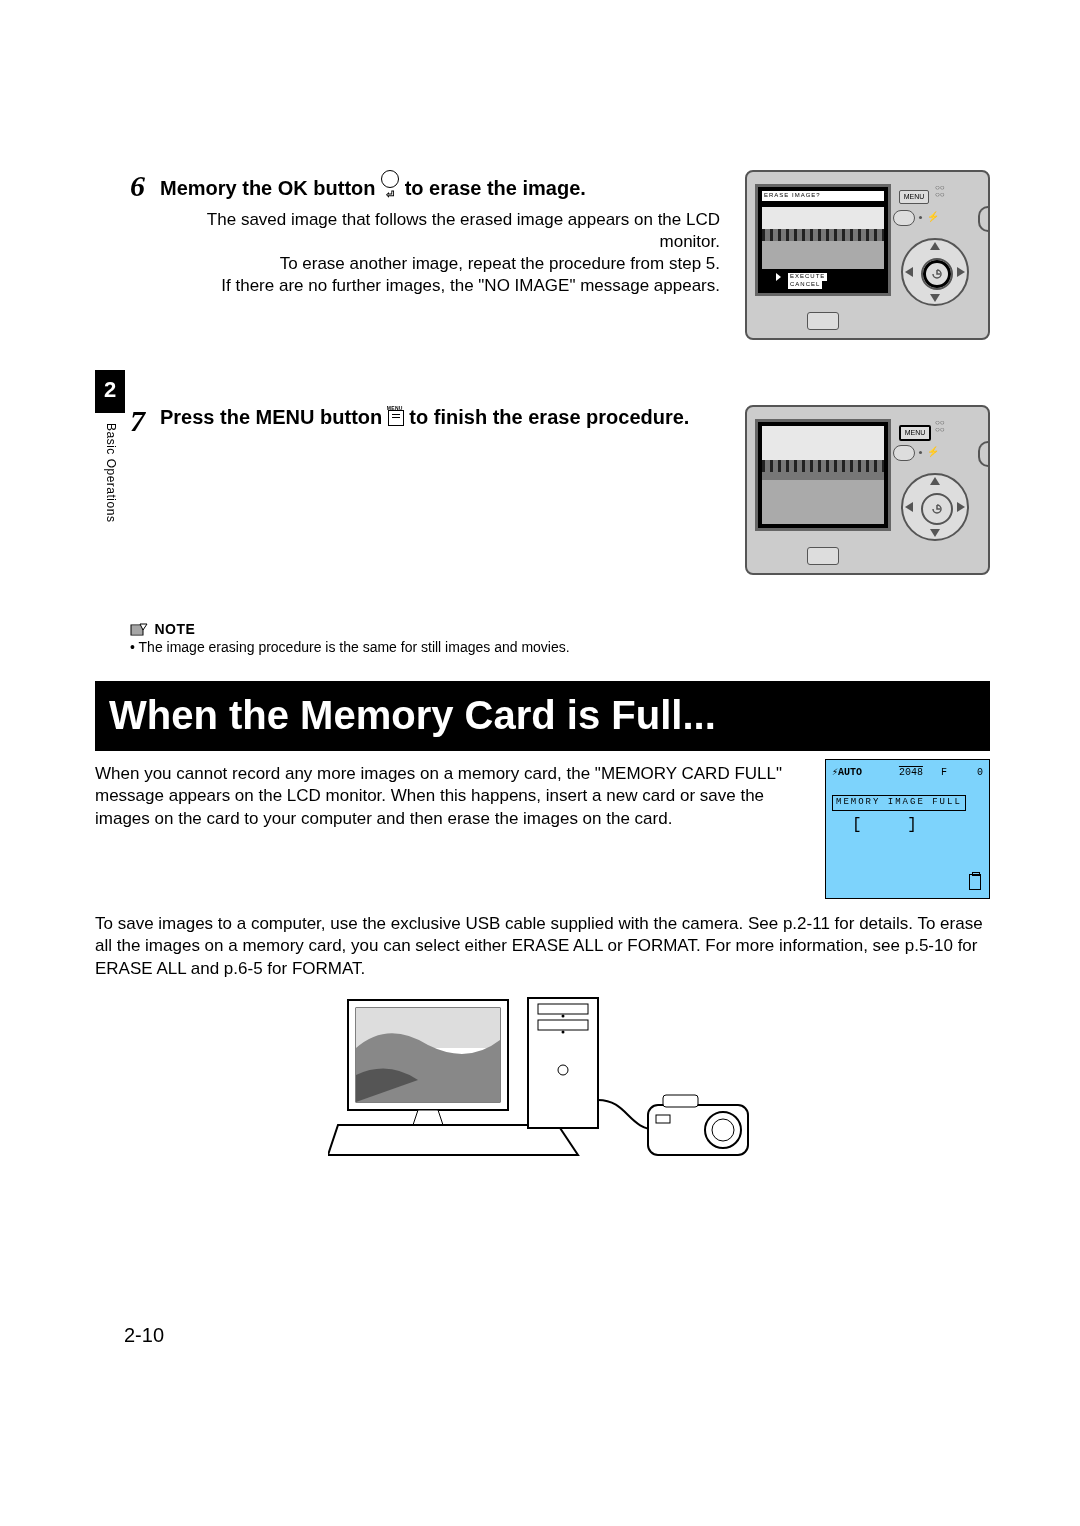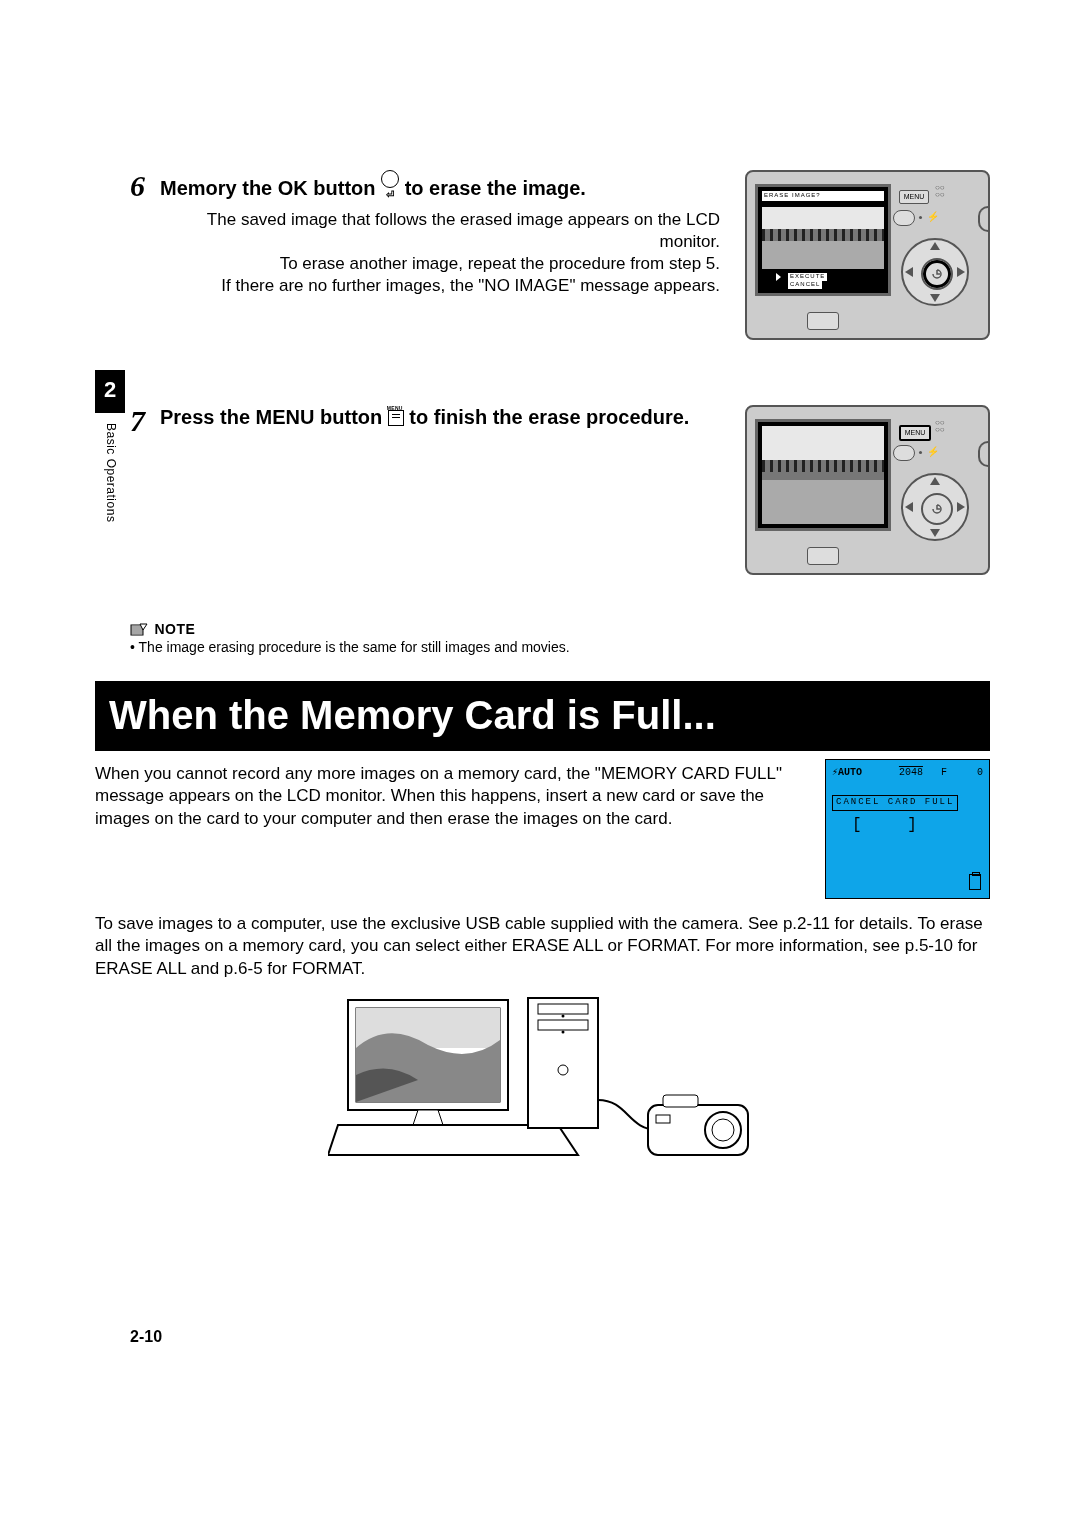--- a/index.html
+++ b/index.html
@@ -199,21 +199,21 @@
     font-size:17px;
     margin: 0 0 10px 0;
   }
   .mem-block{
     position:relative;
     min-height:150px;
   }
   .mem-lcd{
     position:absolute; right:0; top:-4px;
     width:165px; height:140px;
-    border:1.5px solid #000; background:#0ea5e9;
+    border:1.5px solid #000; background:#7dd3fc;
     box-sizing:border-box; padding:6px;
     font-family: "Courier New", monospace;
     font-size:10px;
   }
   .mem-lcd .row1{display:flex; justify-content:space-between; align-items:center;}
   .mem-lcd .flash{font-weight:bold;}
   .mem-lcd .msg{
     margin-top:16px;
     border:1px solid #000;
     padding:1px 3px;
@@ -232,24 +232,24 @@
 
   .computer-fig{
     width:430px; height:170px;
     margin:10px auto 0 auto;
     position:relative;
   }
   .computer-fig svg{width:100%; height:100%;}
 
   .page-num{
     position:absolute;
-    left:130px;
+    left:124px;
     bottom:178px;
-    font-weight:bold;
-    font-size:16px;
+    font-weight:normal;
+    font-size:20px;
   }
 </style>
 </head>
 <body>
 
 <div class="page">
 
   <div class="side-tab">
     <span class="num">2</span>
     <span class="vtext">Basic Operations</span>
@@ -381,21 +381,21 @@
 
     <div class="mem-lcd">
       <div class="row1">
         <span class="flash">⚡<span>AUTO</span></span>
         <span>
           <span style="text-decoration:overline">2048</span>
           &nbsp;&nbsp;<span>F</span>
           &nbsp;&nbsp;&nbsp;&nbsp;<span>0</span>
         </span>
       </div>
-      <div class="msg">CANCEL CARD FULL</div>
+      <div class="msg">MEMORY IMAGE FULL</div>
       <div class="brackets">[  ]</div>
       <div class="batt"></div>
     </div>
   </div>
 
   <p class="para">To save images to a computer, use the exclusive USB cable supplied with the camera. See p.2-11 for details. To erase all the images on a memory card, you can select either ERASE ALL or FORMAT. For more information, see p.5-10 for ERASE ALL and p.6-5 for FORMAT.</p>
 
   <div class="computer-fig">
     <svg viewBox="0 0 430 170">
 

